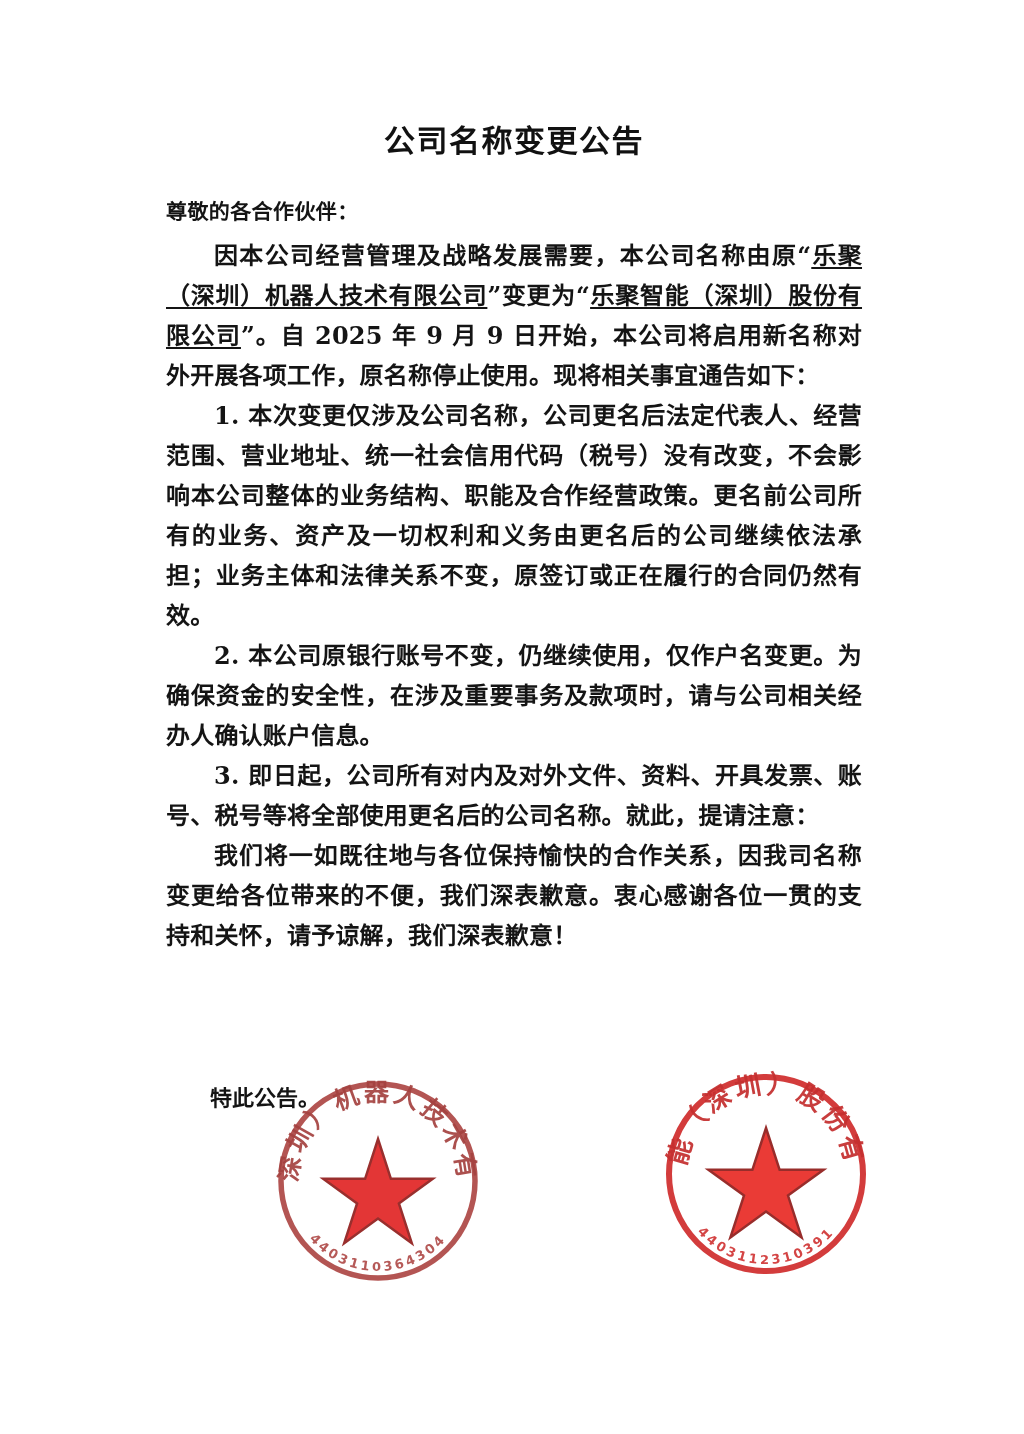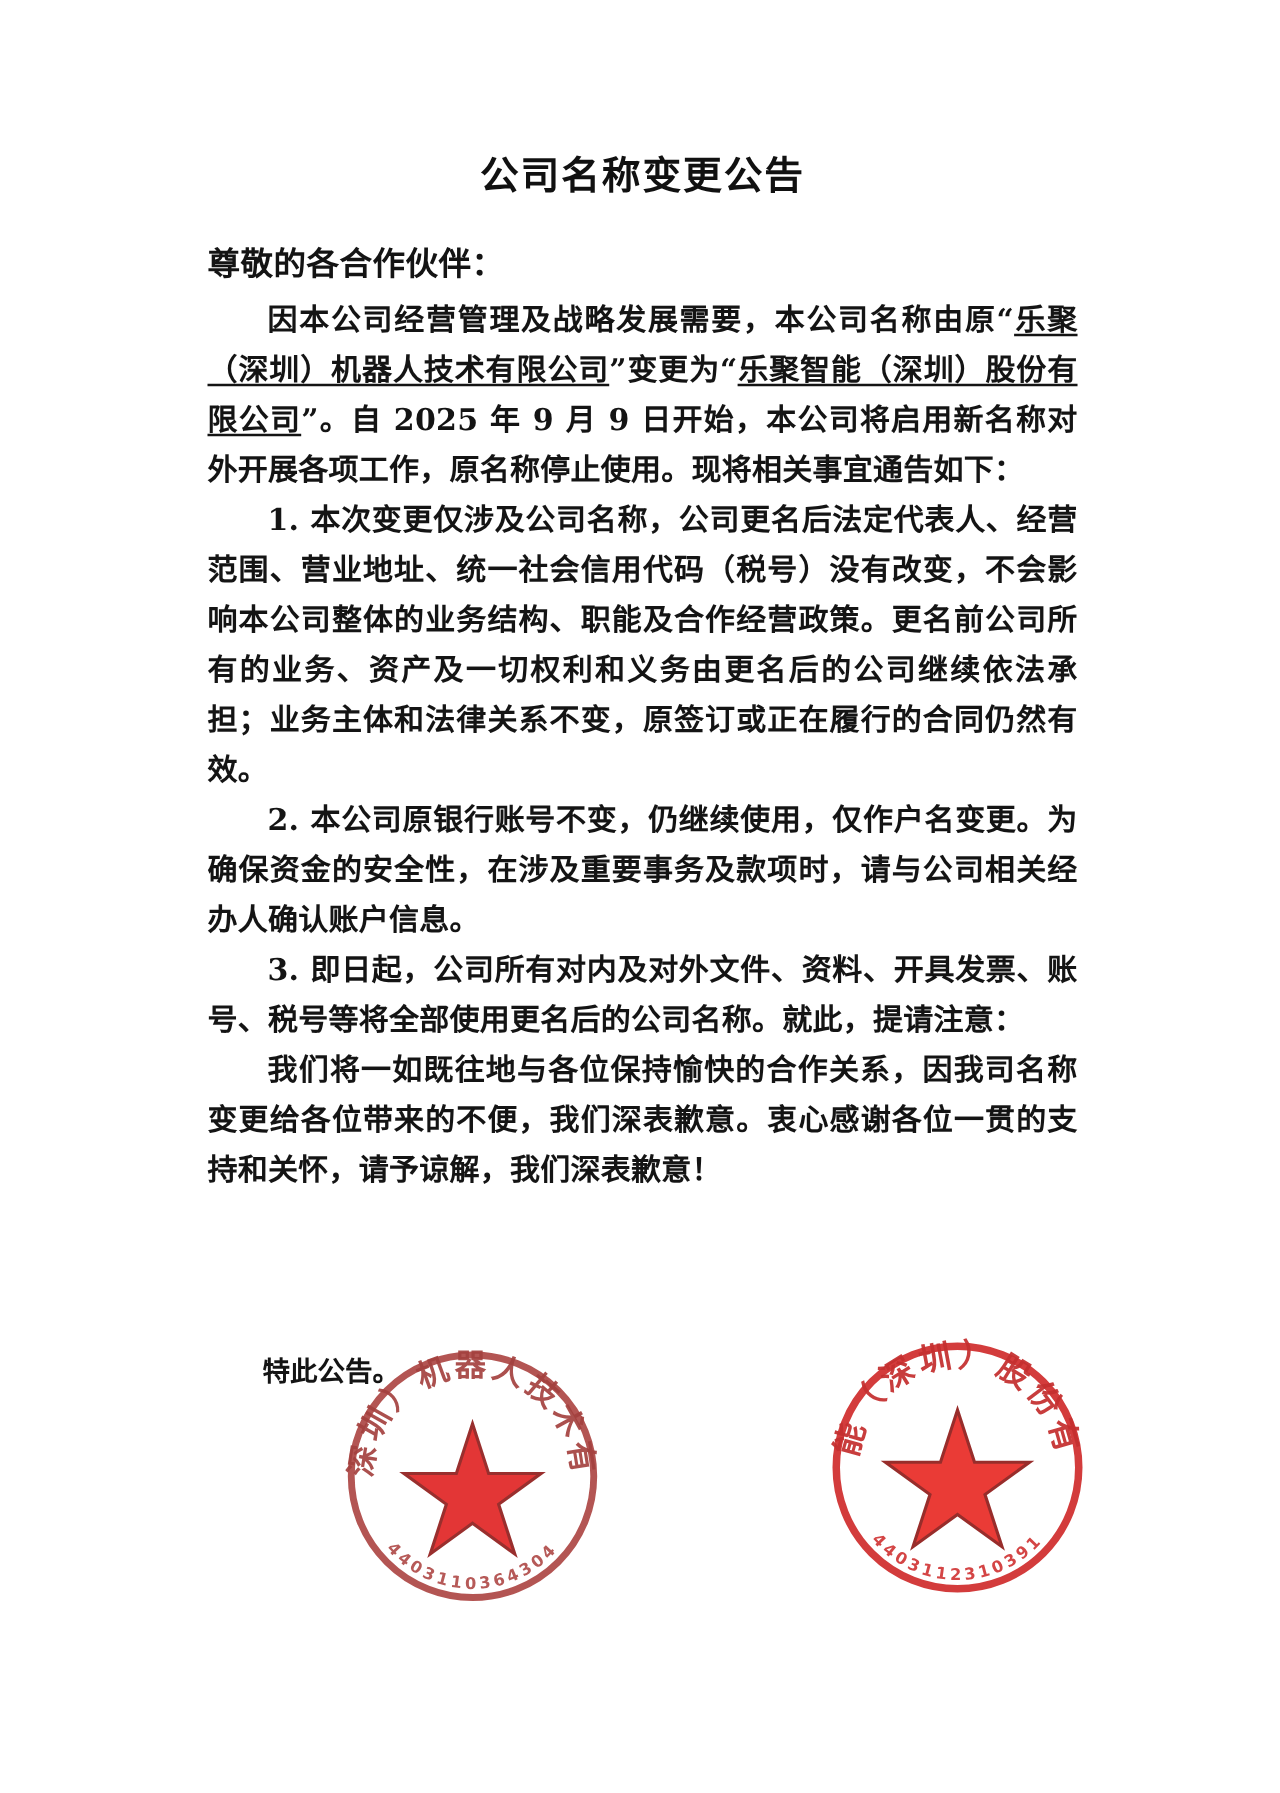--- a/index.html
+++ b/index.html
@@ -39,21 +39,21 @@
     font-size: 31px;
     font-weight: 700;
     letter-spacing: 1.5px;
     line-height: 42px;
     margin: 0 0 30px 0;
     color: #111;
     font-family: "DejaVu Serif", "Liberation Serif", serif;
   }
 
   .salutation {
-    font-size: 26px;
+    font-size: 21px;
     font-weight: 700;
     line-height: 40px;
     letter-spacing: 0.4px;
     margin: 0 0 4px 0;
   }
 
   p.para {
     font-size: 24px;
     line-height: 40px;
     margin: 0;

